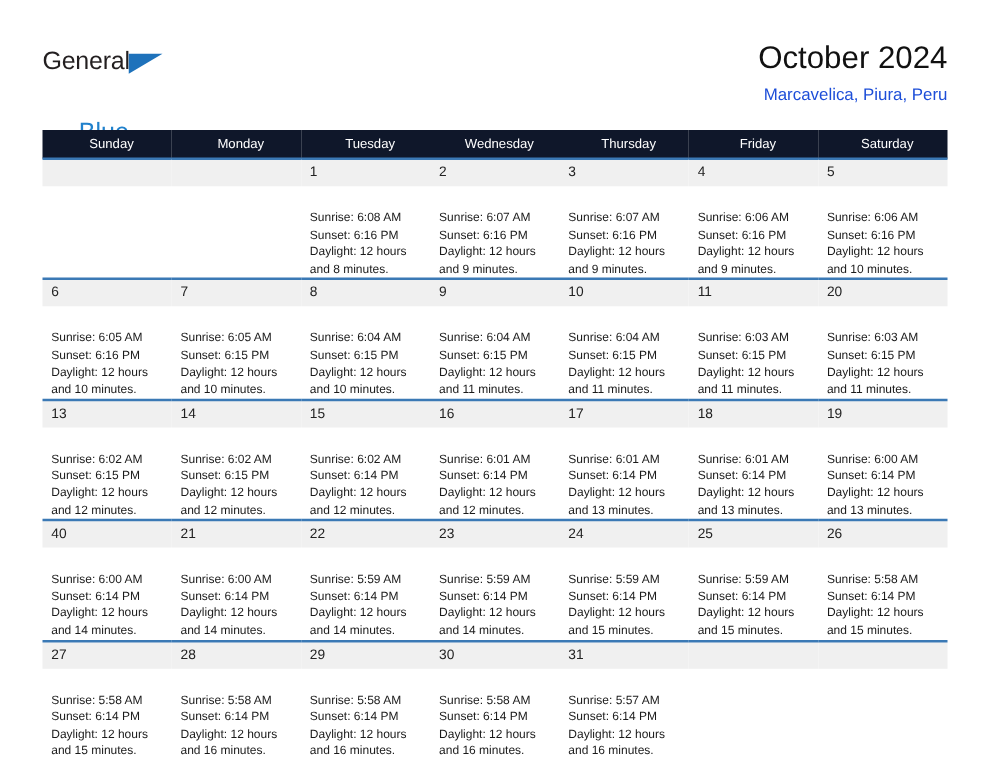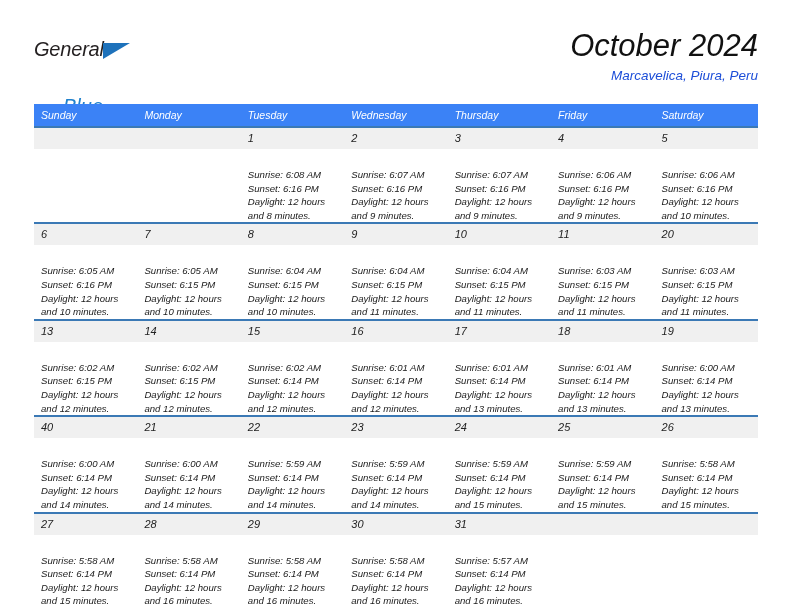--- a/index.html
+++ b/index.html
@@ -11,21 +11,20 @@
     background: #ffffff;
     font-family: "Liberation Sans", sans-serif;
     -webkit-font-smoothing: antialiased;
   }
   .page {
     position: relative;
     width: 792px;
     height: 612px;
     padding: 0;
     background: #ffffff;
-    font-style: italic;
   }
 
   
   .header {
     position: absolute;
     left: 34px;
     top: 30px;
     right: 34px;
     height: 68px;
   }
@@ -63,21 +62,21 @@
     line-height: 22px;
     margin-top: 37px;
   }
   .title-wrap {
     position: absolute;
     right: 0;
     top: 0;
     text-align: right;
   }
   .cal-title {
-    font-size: 31px;
+    font-size: 25px;
     color: #111111;
     line-height: 32px;
     font-weight: normal;
     margin: 0;
   }
   .cal-subtitle {
     font-size: 13.5px;
     color: #1d4ed8;
     line-height: 20px;
     margin: 4px 0 0 0;
@@ -86,25 +85,25 @@
   
   .calendar {
     position: absolute;
     left: 34px;
     top: 104px;
     width: 724px;
     border-collapse: collapse;
     table-layout: fixed;
   }
   .calendar th {
-    background: #3b82f6;
+    background: #0f172a;
     color: #ffffff;
     font-size: 10.5px;
     font-weight: normal;
-    text-align: left;
+    text-align: center;
     padding: 5px 0 5px 7px;
     height: 19px;
     border: none;
   }
   .calendar td {
     vertical-align: top;
     padding: 0;
     height: 90px;
     border-top: 2px solid #3b79b5;
     background: #ffffff;

